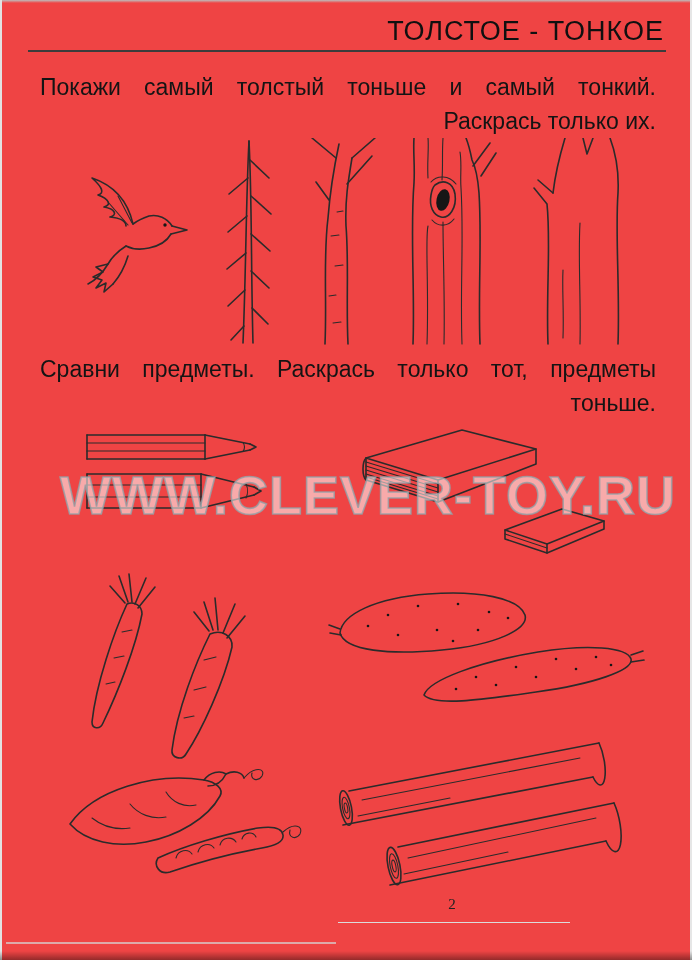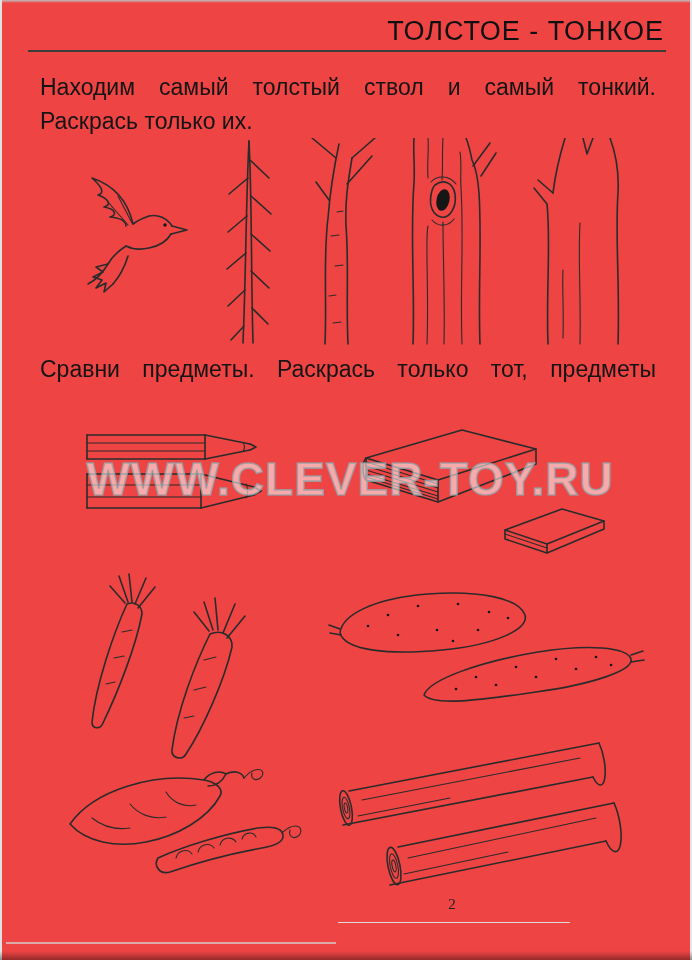--- a/index.html
+++ b/index.html
@@ -20,34 +20,34 @@
     border-top:2.5px solid #3c3c3c; height:0;
   }
   
   .task{
     position:absolute; left:40px; right:36px;
     font-size:23px; line-height:34px; color:#141414;
   }
   .task1{top:70px;}
   .task2{top:352px;}
   .line-justify{display:block; text-align:justify; text-align-last:justify;}
-  .line-left{display:block; text-align:left;}
+  .line-left{display:block; text-align:right;}
   
   .art{position:absolute;}
   svg.art path, svg.art ellipse, svg.art circle{
     stroke:#2b2b2b; stroke-width:1.6; fill:none;
     stroke-linecap:round; stroke-linejoin:round;
   }
   svg.art .fill{fill:#161616; stroke:none;}
   svg.art .thin{stroke-width:1.1;}
   
   .watermark{
-    position:absolute; top:452px; left:60px; width:580px;
+    position:absolute; top:464px; left:60px; width:580px;
     text-align:center; white-space:nowrap;
-    font-weight:bold; font-size:46px; letter-spacing:1px;
+    font-weight:bold; font-size:54px; letter-spacing:1px;
     color:rgba(255,255,255,0.55);
     -webkit-text-stroke:1.6px rgba(148,160,166,0.8);
     z-index:5; pointer-events:none;
   }
   
   .footer{
     position:absolute; top:896px; left:0; right:0;
     display:flex; justify-content:center; align-items:baseline; gap:22px;
     transform:translateX(106px);
     font-family:"Liberation Serif","DejaVu Serif",serif;
@@ -72,21 +72,21 @@
 <div class="page">
 
   <div class="edge-top"></div>
   <div class="edge-left"></div>
   <div class="edge-right"></div>
 
   <div class="title">ТОЛСТОЕ - ТОНКОЕ</div>
   <div class="header-rule"></div>
 
   <div class="task task1">
-    <span class="line-justify">Находим самый толстый ствол и самый тонкий.</span>
+    <span class="line-justify">Покажи самый толстый тоньше и самый тонкий.</span>
     <span class="line-left">Раскрась только их.</span>
   </div>
 
   <svg class="art" style="left:72px; top:168px;" width="120" height="145" viewBox="0 0 120 145">
     <path d="M100,58 L115,62 L99,66"></path>
     <circle class="fill" cx="93" cy="57" r="1.7"></circle>
     <path d="M100,58 C95,50 86,46 77,48 C71,50 65,53 61,56"></path>
     <path d="M99,66 C95,73 87,78 77,80 C68,82 60,81 54,78"></path>
     <path d="M61,56 C56,34 44,18 20,10 C30,19 33,25 26,27 C37,31 40,37 32,39 C43,41 46,47 38,49 C48,50 54,53 54,58"></path>
     <path class="thin" d="M56,57 L36,34"></path>
@@ -146,20 +146,21 @@
     <path d="M12,42 L27,55"></path>
     <path d="M27,55 C29,38 33,20 39,0"></path>
     <path d="M92,206 C94,150 89,95 92,55 C93,35 90,16 84,0"></path>
     <path d="M57,0 L61,16 L67,0"></path>
     <path class="thin" d="M54,206 C55,160 52,120 54,85"></path>
     <path class="thin" d="M37,200 C38,172 36,152 37,132"></path>
   </svg>
 
   <div class="task task2">
     <span class="line-justify">Сравни предметы. Раскрась только тот, предметы</span>
+    <span class="line-left">тоньше.</span>
   </div>
 
   <svg class="art" style="left:82px; top:426px;" width="195" height="92" viewBox="0 0 195 92">
     <g>
       <path d="M5,9 H123"></path>
         <path d="M5,33 H123"></path>
         <path d="M5,9 V33"></path>
       <path class="thin" d="M5,17 H123"></path>
         <path class="thin" d="M5,25 H123"></path>
       <path d="M123,9 V33"></path>

